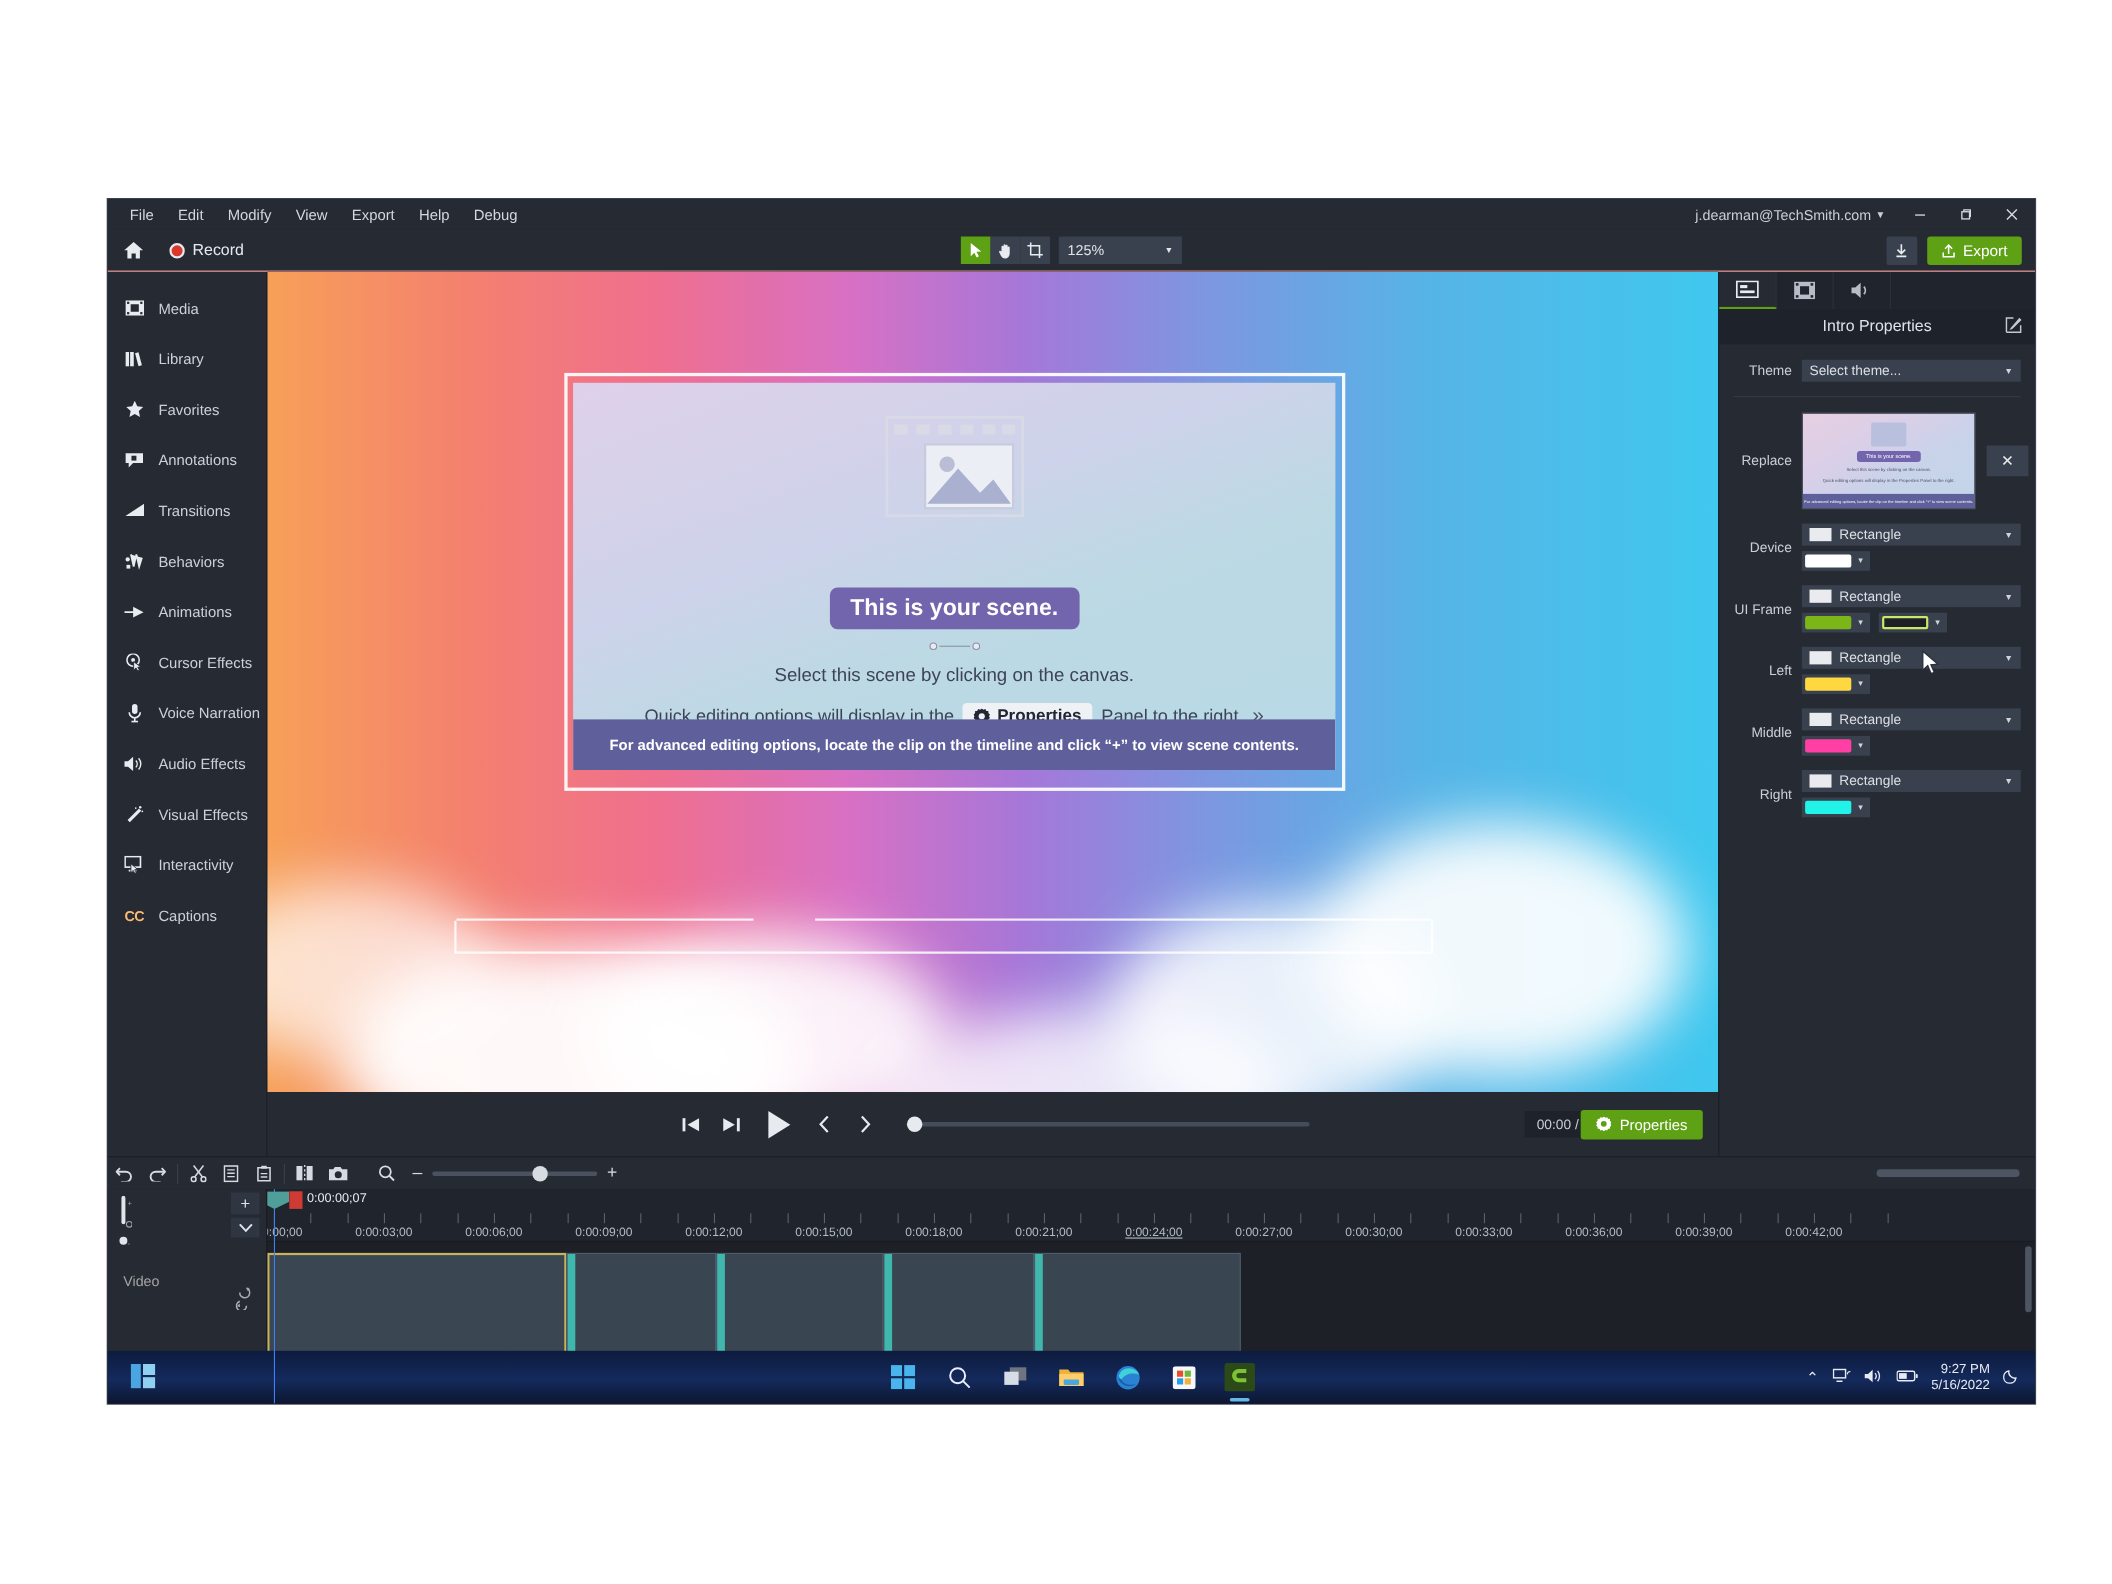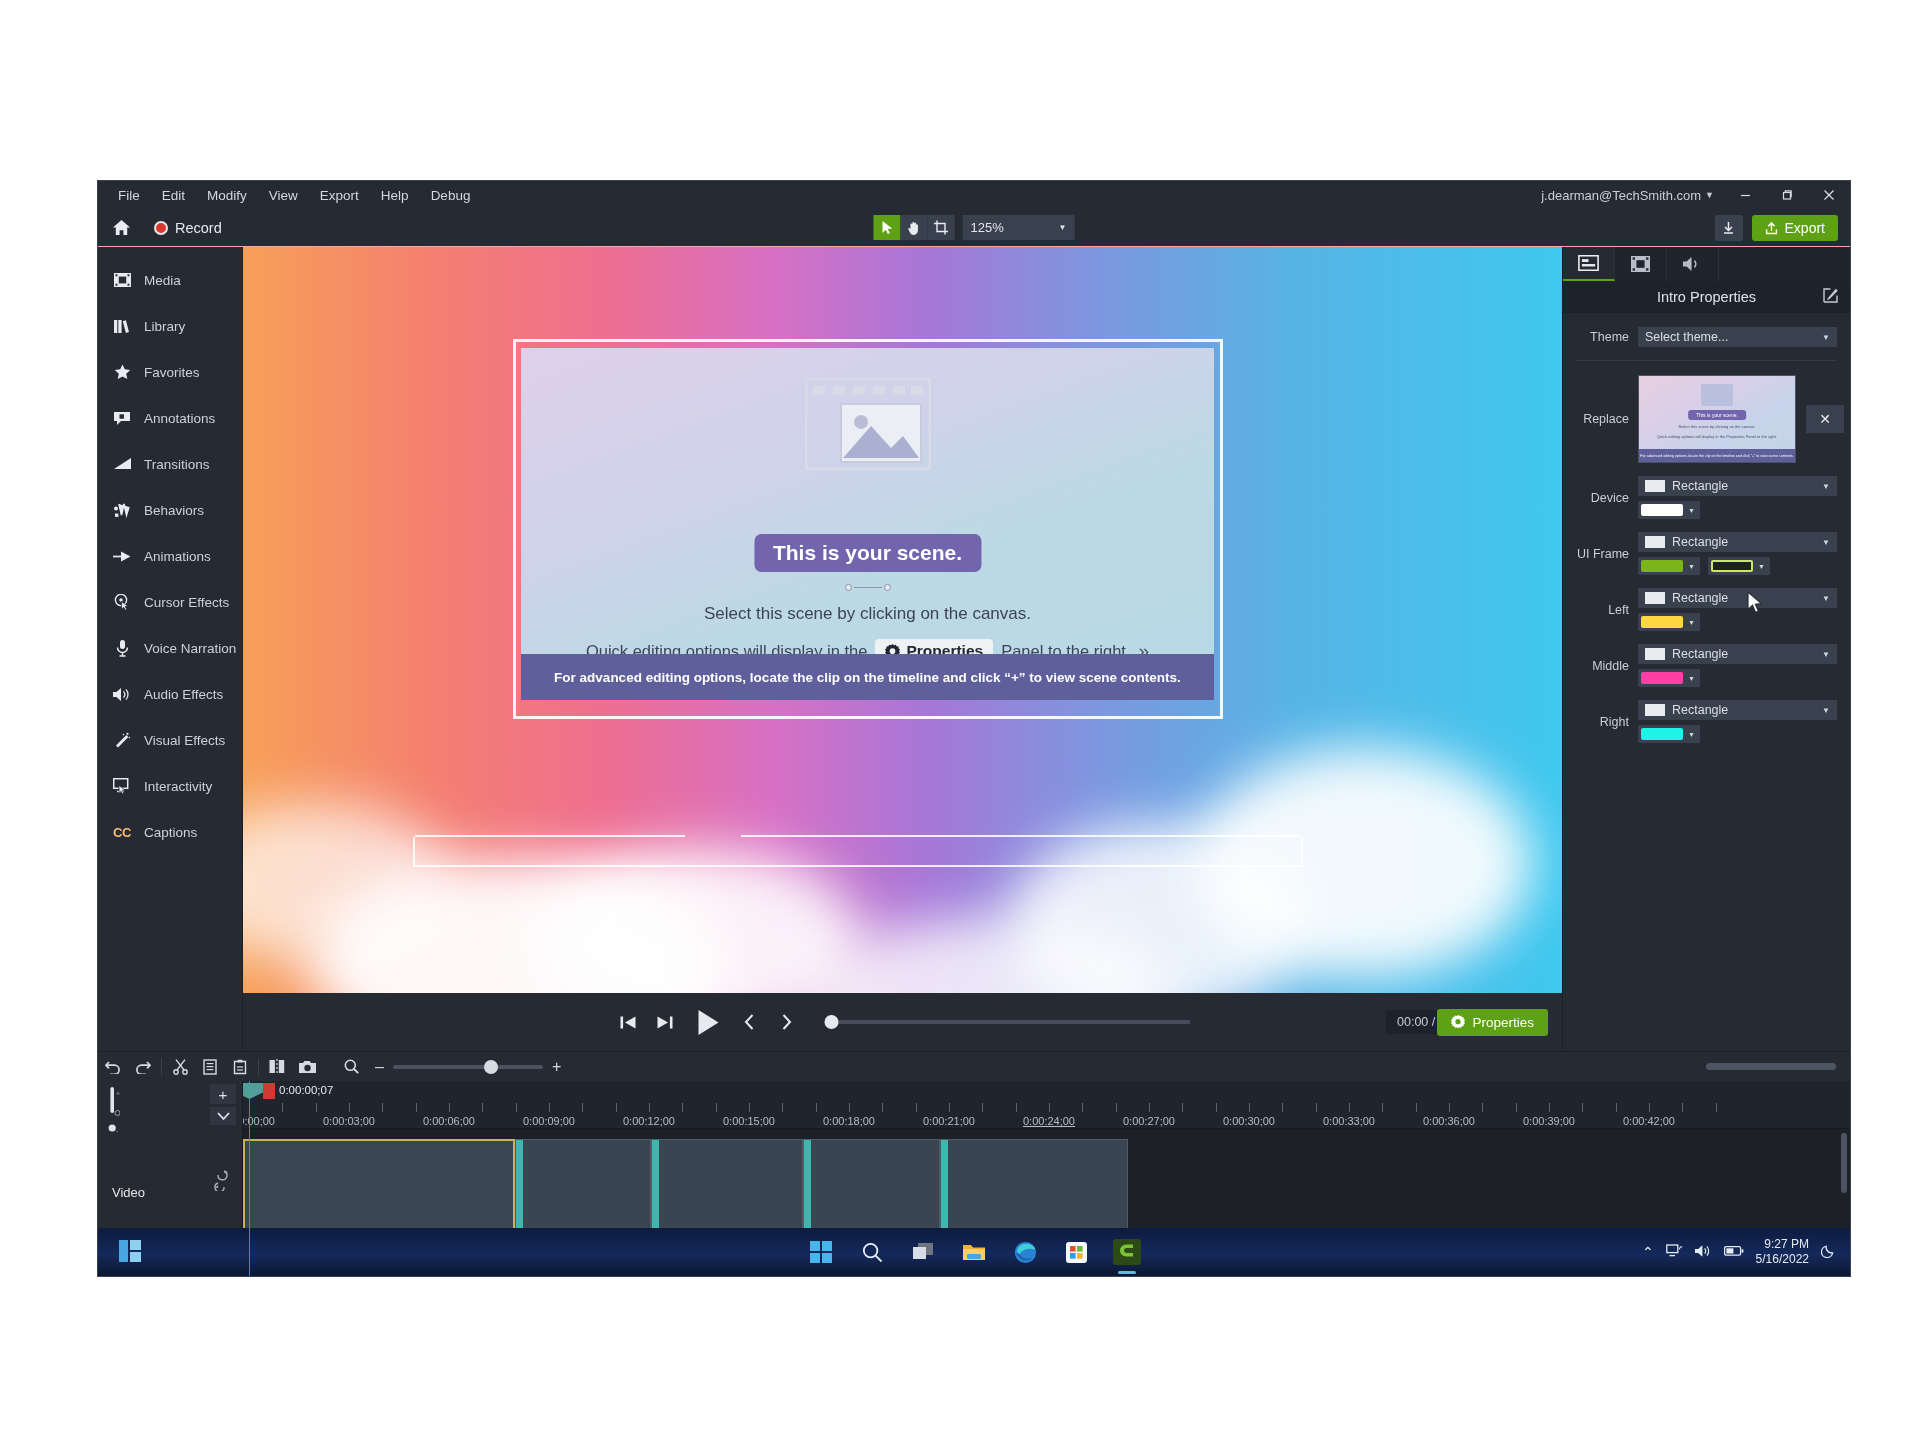--- a/index.html
+++ b/index.html
@@ -174,21 +174,21 @@
   .tl-scroll-r { margin-left:auto; width:130px; height:7px; background:#4d5462; border-radius:4px;
                  margin-right:14px; }
   .tl-main { height:195px; flex:0 0 195px; background:#1d2027; display:flex; position:relative; }
   .tl-left { width:145px; flex:0 0 145px; background:#252a33; position:relative;
              border-right:1px solid #171a20; }
   .tl-plus { position:absolute; right:6px; top:3px; width:26px; height:20px; background:#2f3642;
              color:#dfe3e9; display:flex; align-items:center; justify-content:center; font-size:15px; }
   .tl-chev { position:absolute; right:6px; top:26px; width:26px; height:18px; background:#2f3642;
              color:#dfe3e9; display:flex; align-items:center; justify-content:center; font-size:11px; }
   .tl-vol { position:absolute; left:10px; top:6px; width:6px; height:42px; }
-  .track-label { position:absolute; left:14px; top:104px; color:#e5e5e5; font-size:13px; }
+  .track-label { position:absolute; left:14px; top:76px; color:#a3a3a3; font-size:13px; }
   .track-ic { position:absolute; left:116px; top:88px; color:#a8afbb; font-size:10px; }
   .tl-right { flex:1 1 auto; position:relative; overflow:hidden; }
   .ruler { height:48px; background:#20242c; position:relative; border-bottom:1px solid #171a20; }
   .tick { position:absolute; top:22px; width:1px; height:9px; background:#5a616f; }
   .tlabel { position:absolute; top:34px; transform:translateX(-50%); color:#b5bbc6;
             font-size:11px; white-space:nowrap; }
   .playhead { position:absolute; top:0; bottom:0; width:1px; background:#3b82f6; z-index:6; }
   .ph-flag { position:absolute; top:2px; left:-13px; width:27px; height:16px; background:#4f9e99;
              clip-path:polygon(0 0,100% 0,100% 60%,50% 100%,0 60%); }
   .ph-red { position:absolute; top:2px; left:14px; width:12px; height:16px; background:#cf3b34; }

